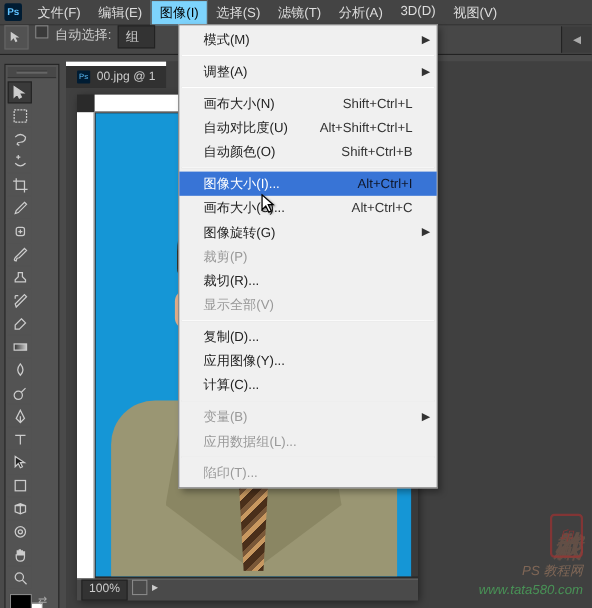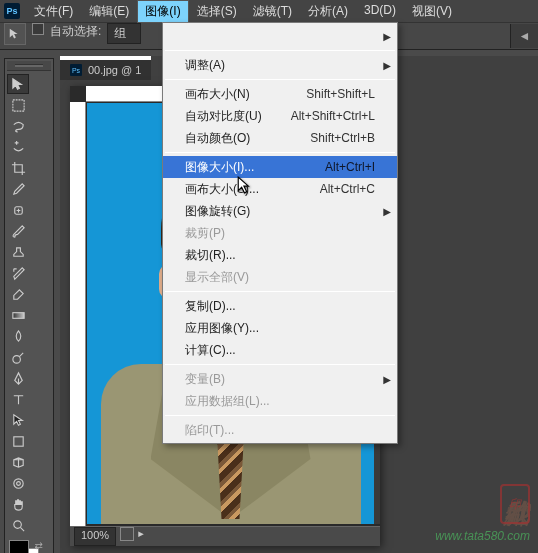--- a/index.html
+++ b/index.html
@@ -252,31 +252,32 @@
     <div class="status-bar">
       <span class="zoom-box">100%</span>
       <span style="width:14px;height:14px;border:1px solid #888;"></span>
       <span>▸</span>
     </div>
   </div>
 </div>
 
 <div class="menu" id="image-menu">
     <div class="menu-row">
+      <span class="label">模式(M)</span>
       <span class="sub">▶</span>
     </div>
     <div class="menu-sep"></div>
     <div class="menu-row">
       <span class="label">调整(A)</span>
       <span class="sub">▶</span>
     </div>
     <div class="menu-sep"></div>
     <div class="menu-row">
       <span class="label">画布大小(N)</span>
-      <span class="accel">Shift+Shift+L</span>
+      <span class="accel">Shift+Ctrl+L</span>
     </div>
     <div class="menu-row">
       <span class="label">自动对比度(U)</span>
       <span class="accel">Alt+Shift+Ctrl+L</span>
     </div>
     <div class="menu-row">
       <span class="label">自动颜色(O)</span>
       <span class="accel">Shift+Ctrl+B</span>
     </div>
     <div class="menu-sep"></div>
@@ -327,14 +328,15 @@
 
 <div class="cursor">
   <svg viewBox="0 0 16 16">
       <path d="M2 1 L2 13 L5 10 L7.5 15 L9.5 14 L7 9 L11 9 Z" fill="#fff" stroke="#000" stroke-width="1"></path>
     </svg>
 </div>
 
 <div class="watermark">
   <div class="chars">他她我都欣</div>
   <div class="seal">印</div>
+  <div>PS 教程网</div>
   <div style="color:#4aa05a;">www.tata580.com</div>
 </div>
 
 </body></html>

